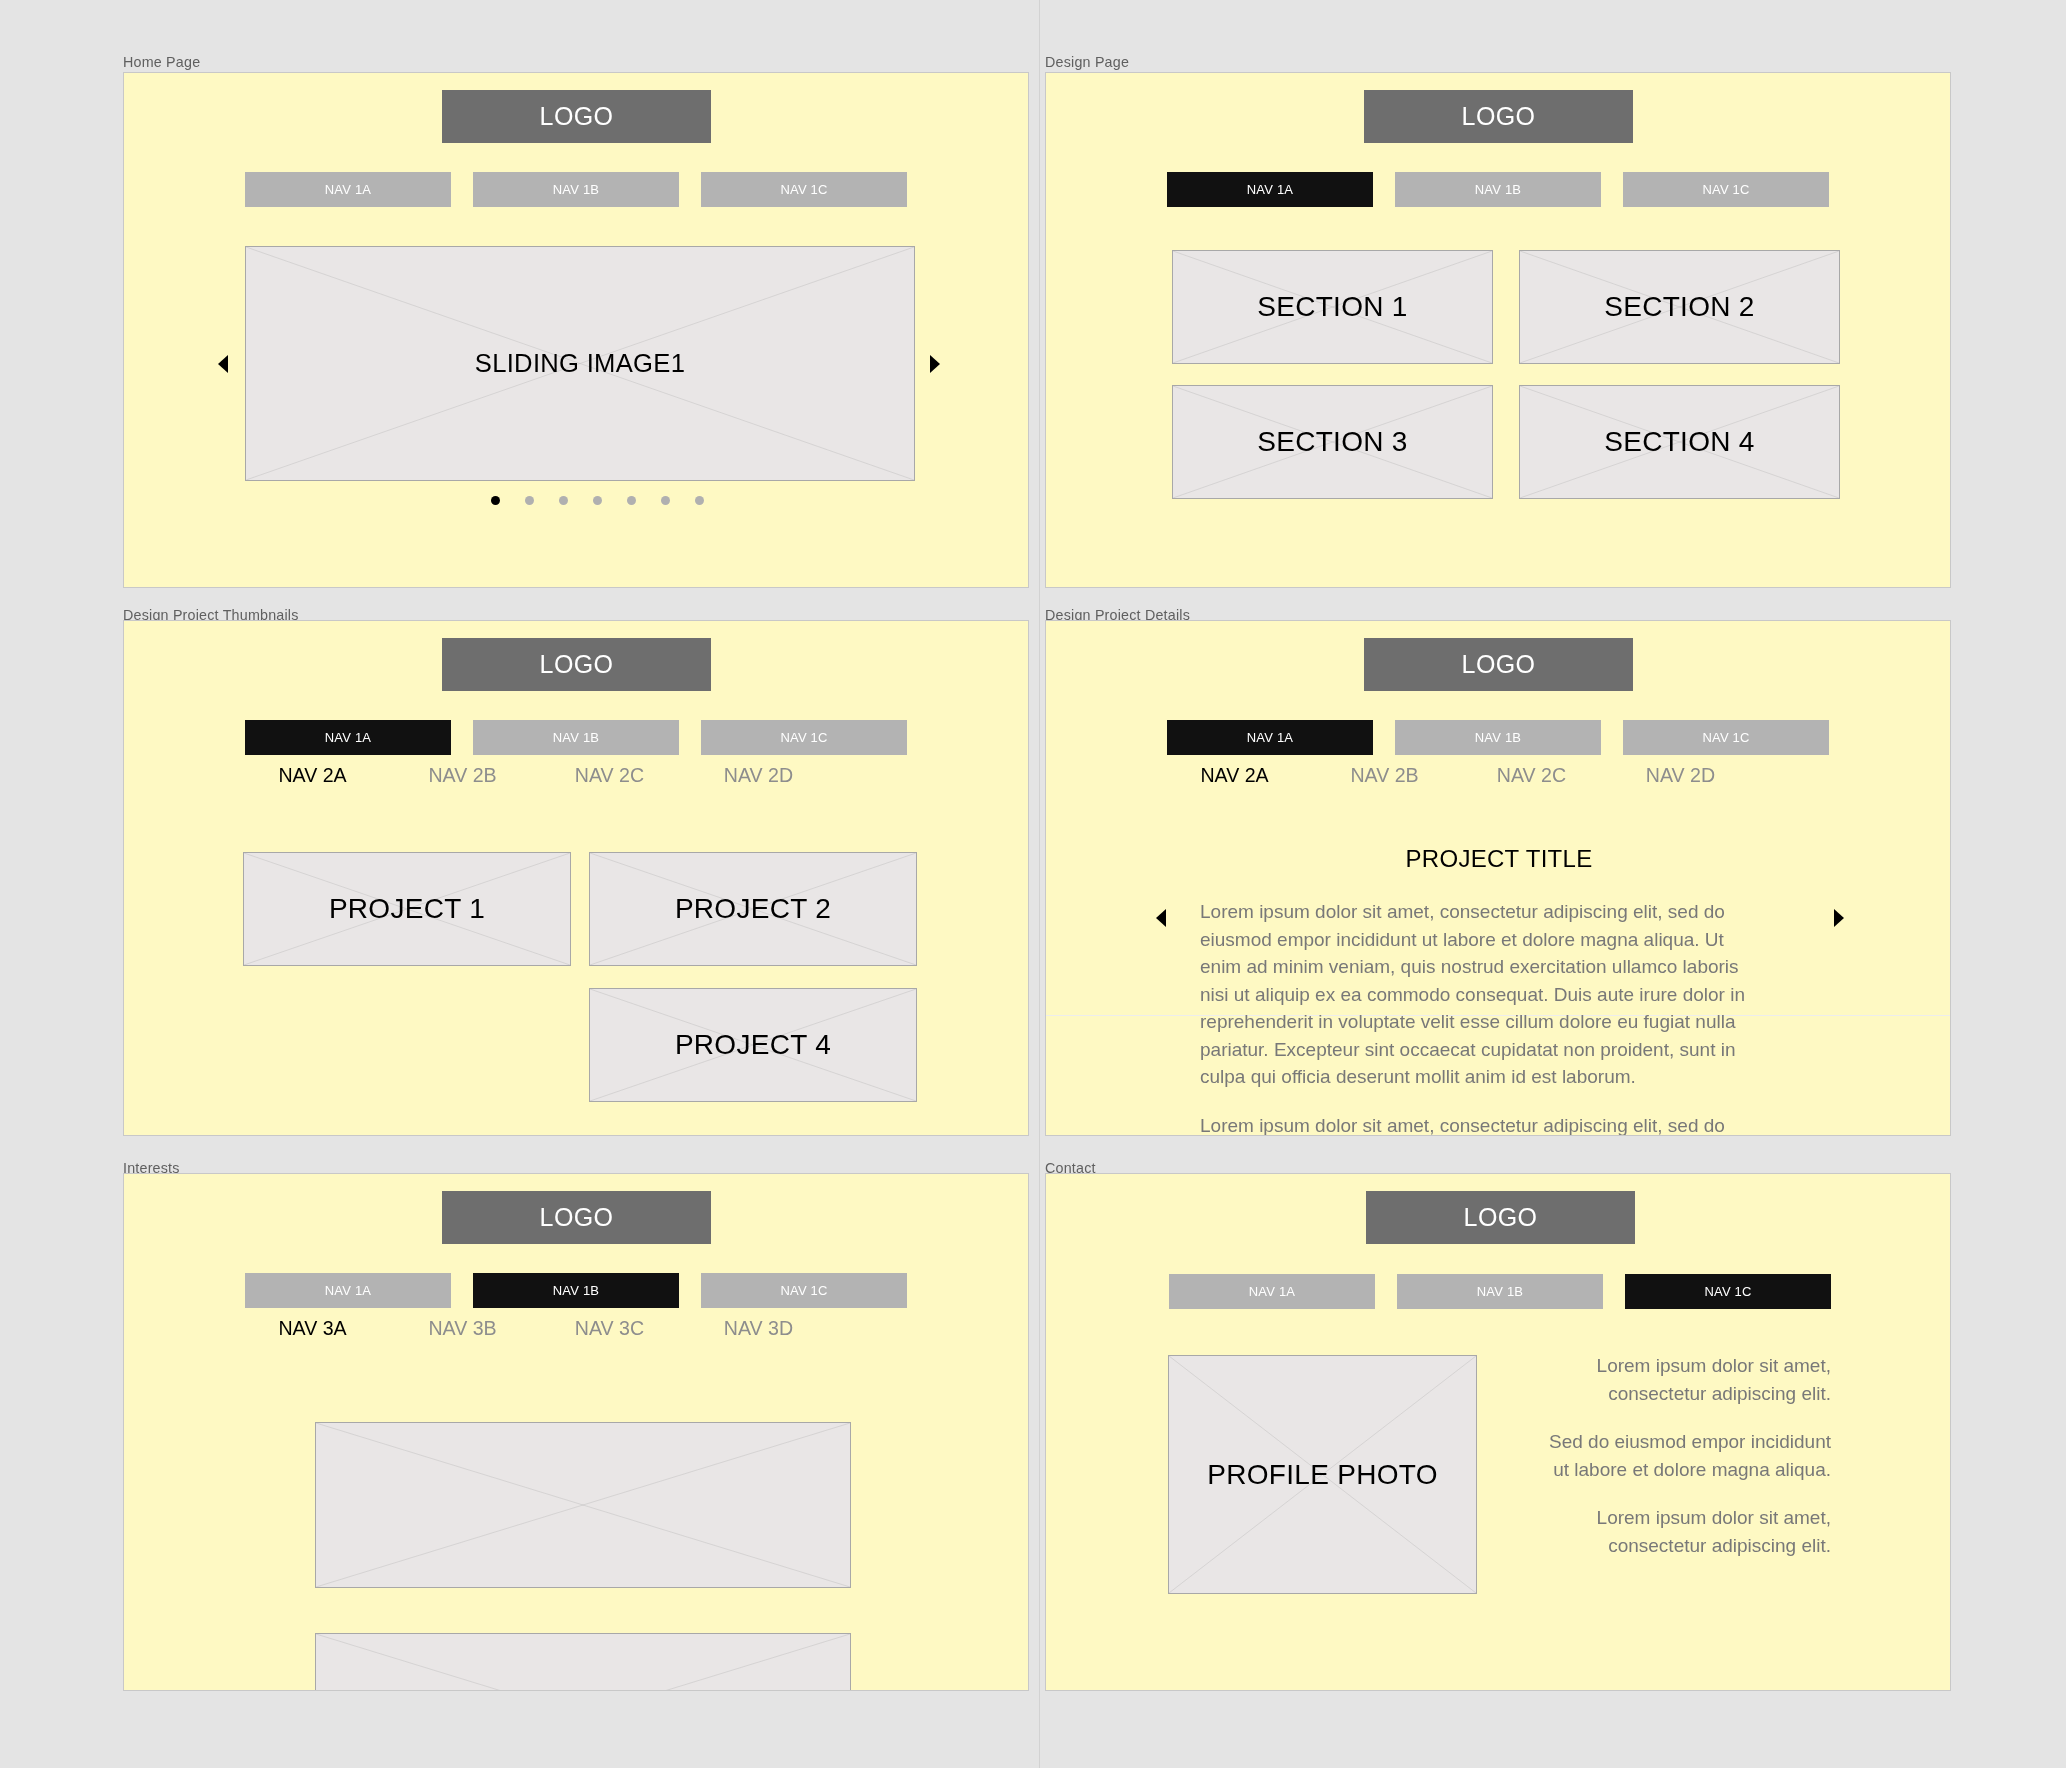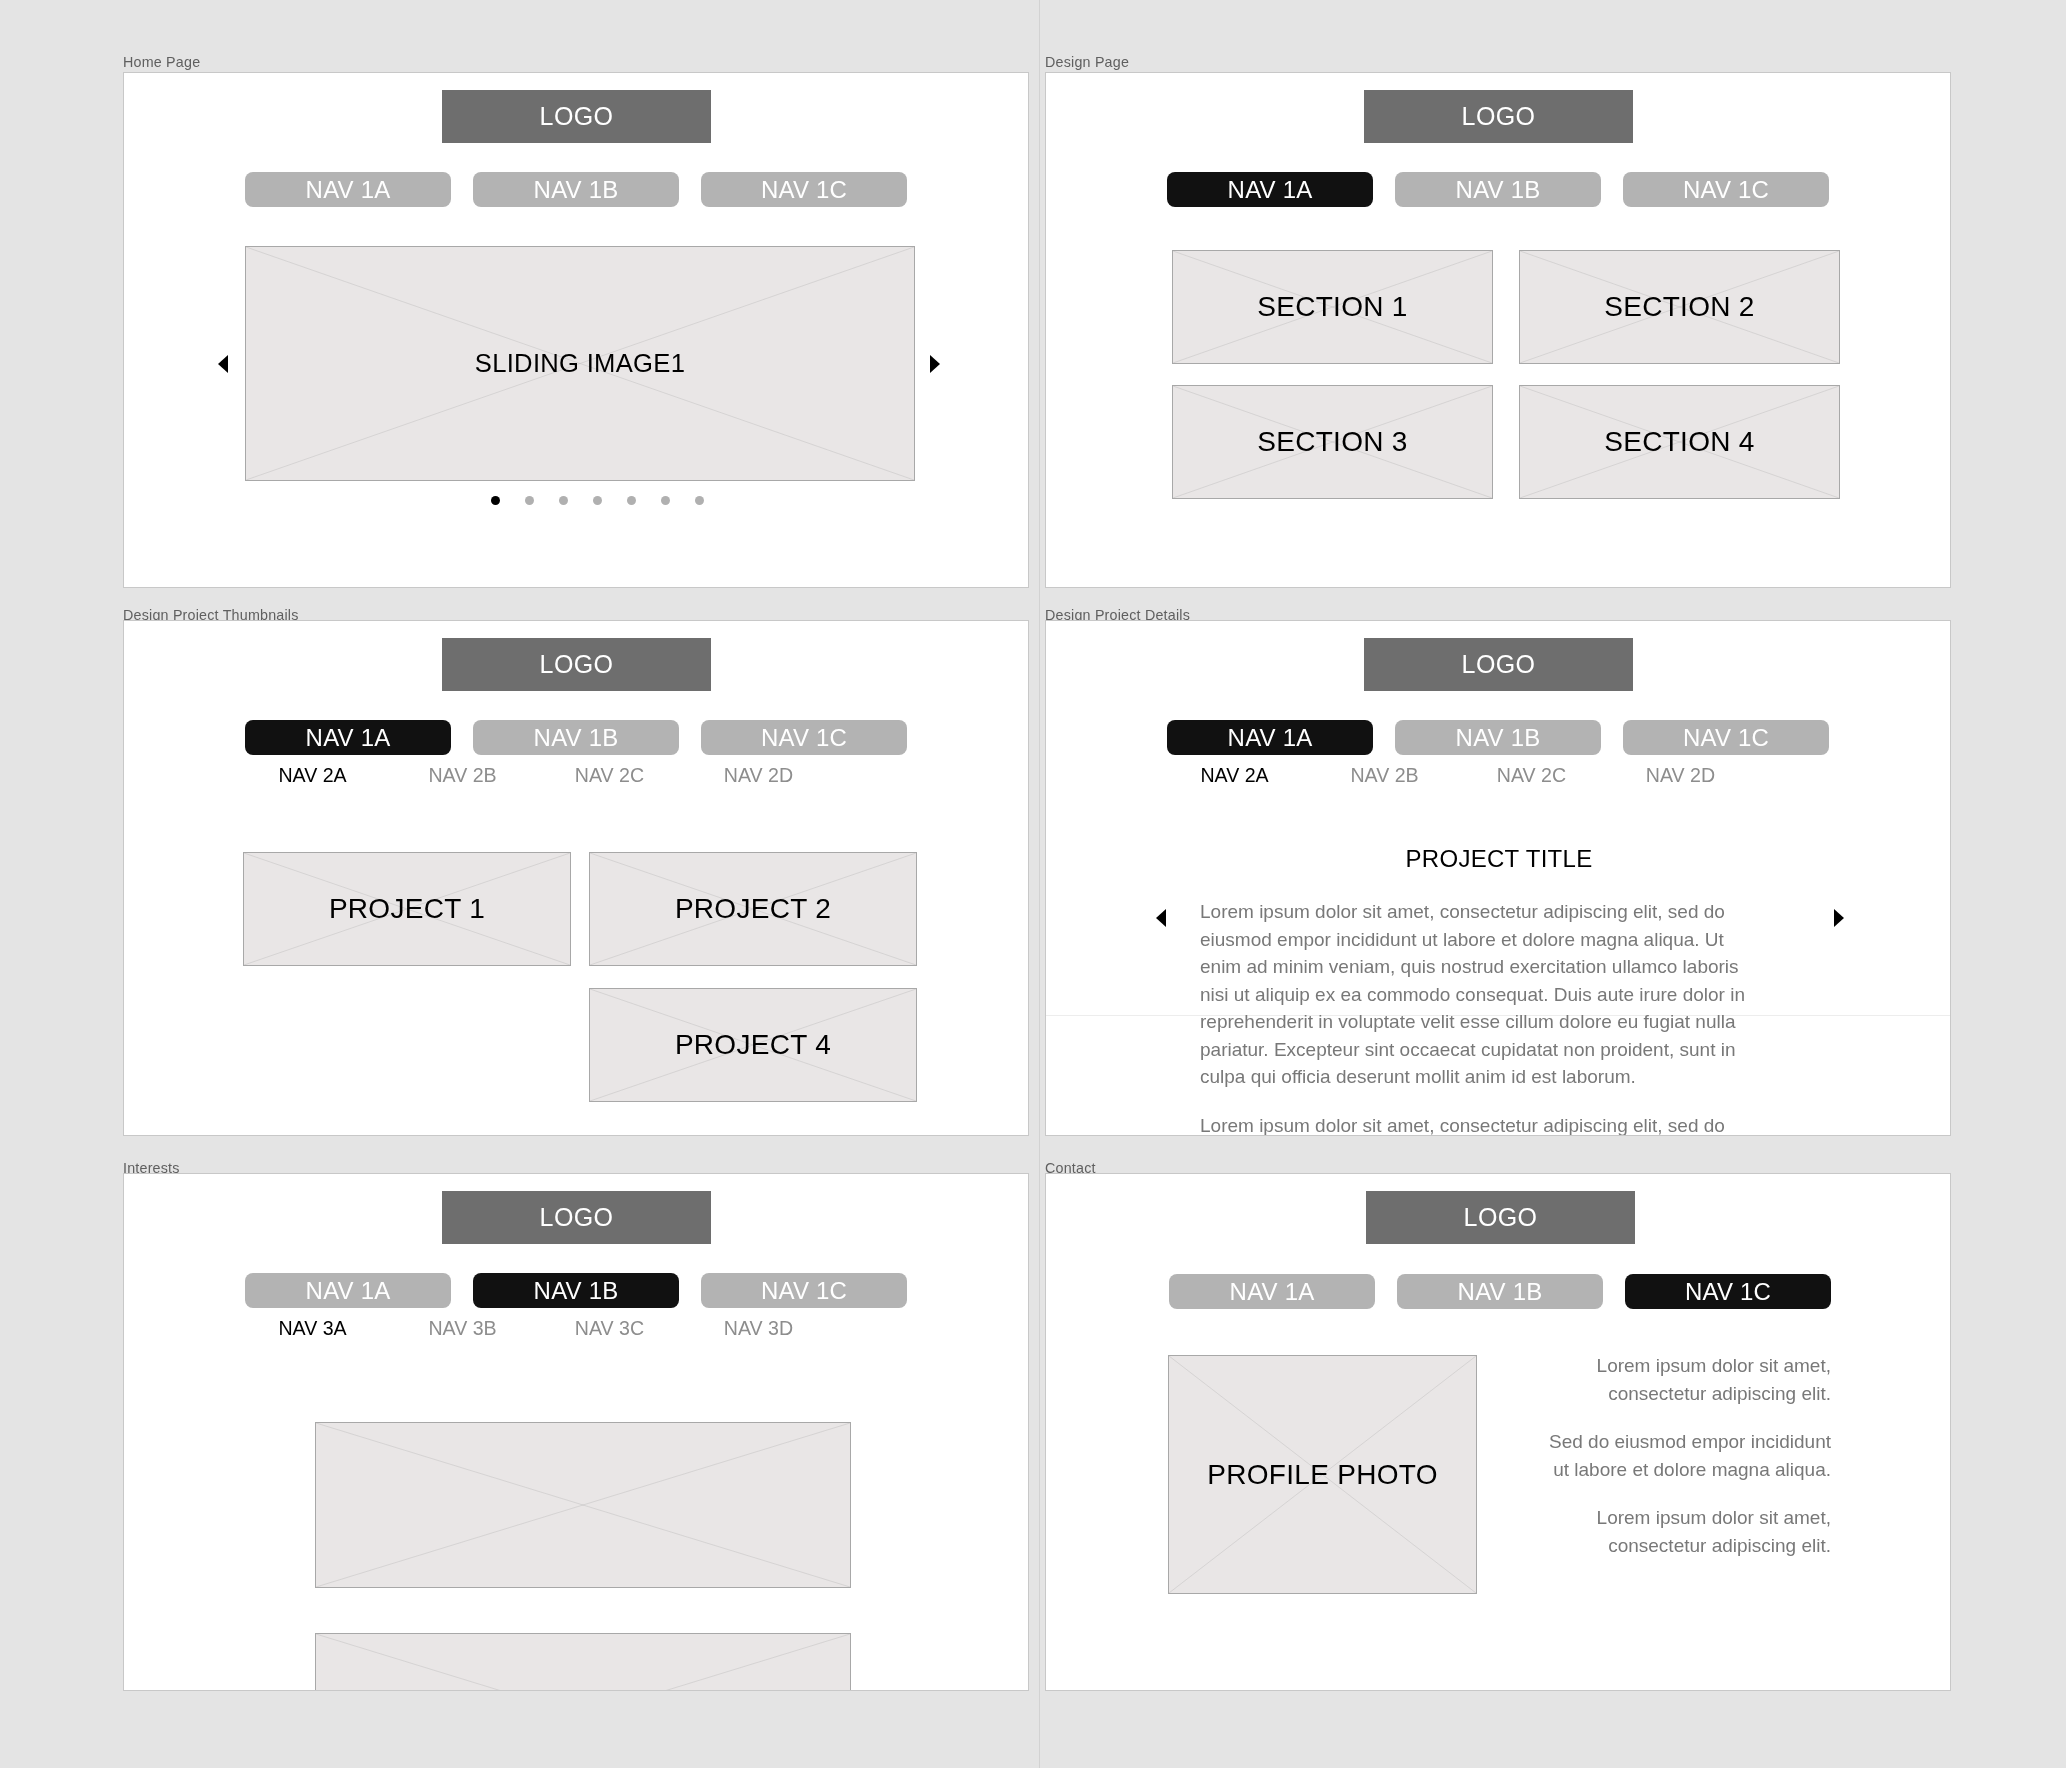--- a/index.html
+++ b/index.html
@@ -24,21 +24,21 @@
     position: absolute;
     top: 0;
     width: 0.8px;
     height: 1769px;
     background: #d2d2d2;
   }
 
   
   .panel {
     position: absolute;
-    background: #ffffff;
+    background: #fef9c3;
     border: 0.8px solid #c8c8c8;
     overflow: hidden;
     text-decoration: underline;
   }
   .panel-label {
     position: absolute;
     font-size: 14.3px;
     color: #5f5f5f;
     letter-spacing: 0.2px;
     white-space: nowrap;
@@ -54,26 +54,25 @@
     display: flex;
     align-items: center;
     justify-content: center;
   }
 
   .navbtn {
     position: absolute;
     height: 35px;
     background: #b3b3b3;
     color: #ffffff;
-    font-size: 24px;
+    font-size: 13px;
     display: flex;
     align-items: center;
     justify-content: center;
     letter-spacing: 0.2px;
-    border-radius: 8px;
   }
   .navbtn.active { background: #111111; }
 
   .subnav {
     position: absolute;
     font-size: 19.6px;
     color: #8d8d8d;
     text-align: center;
     white-space: nowrap;
   }

